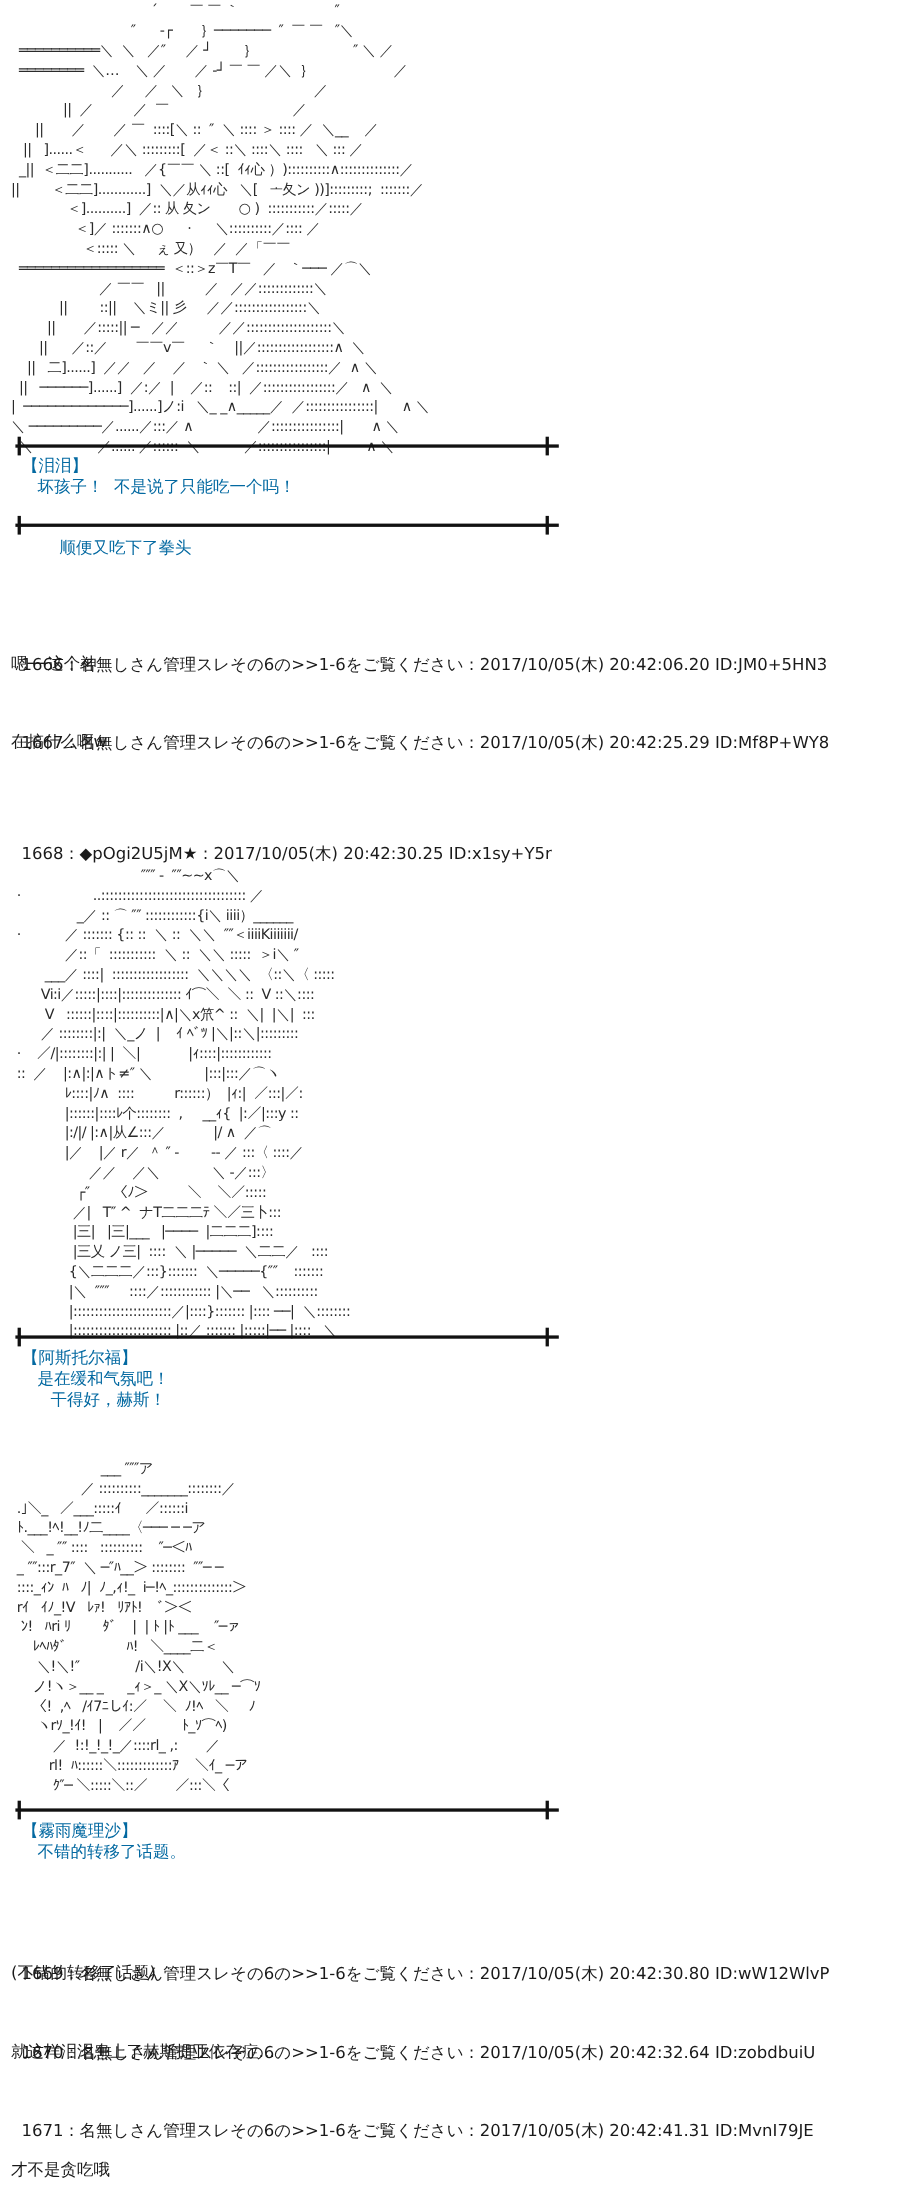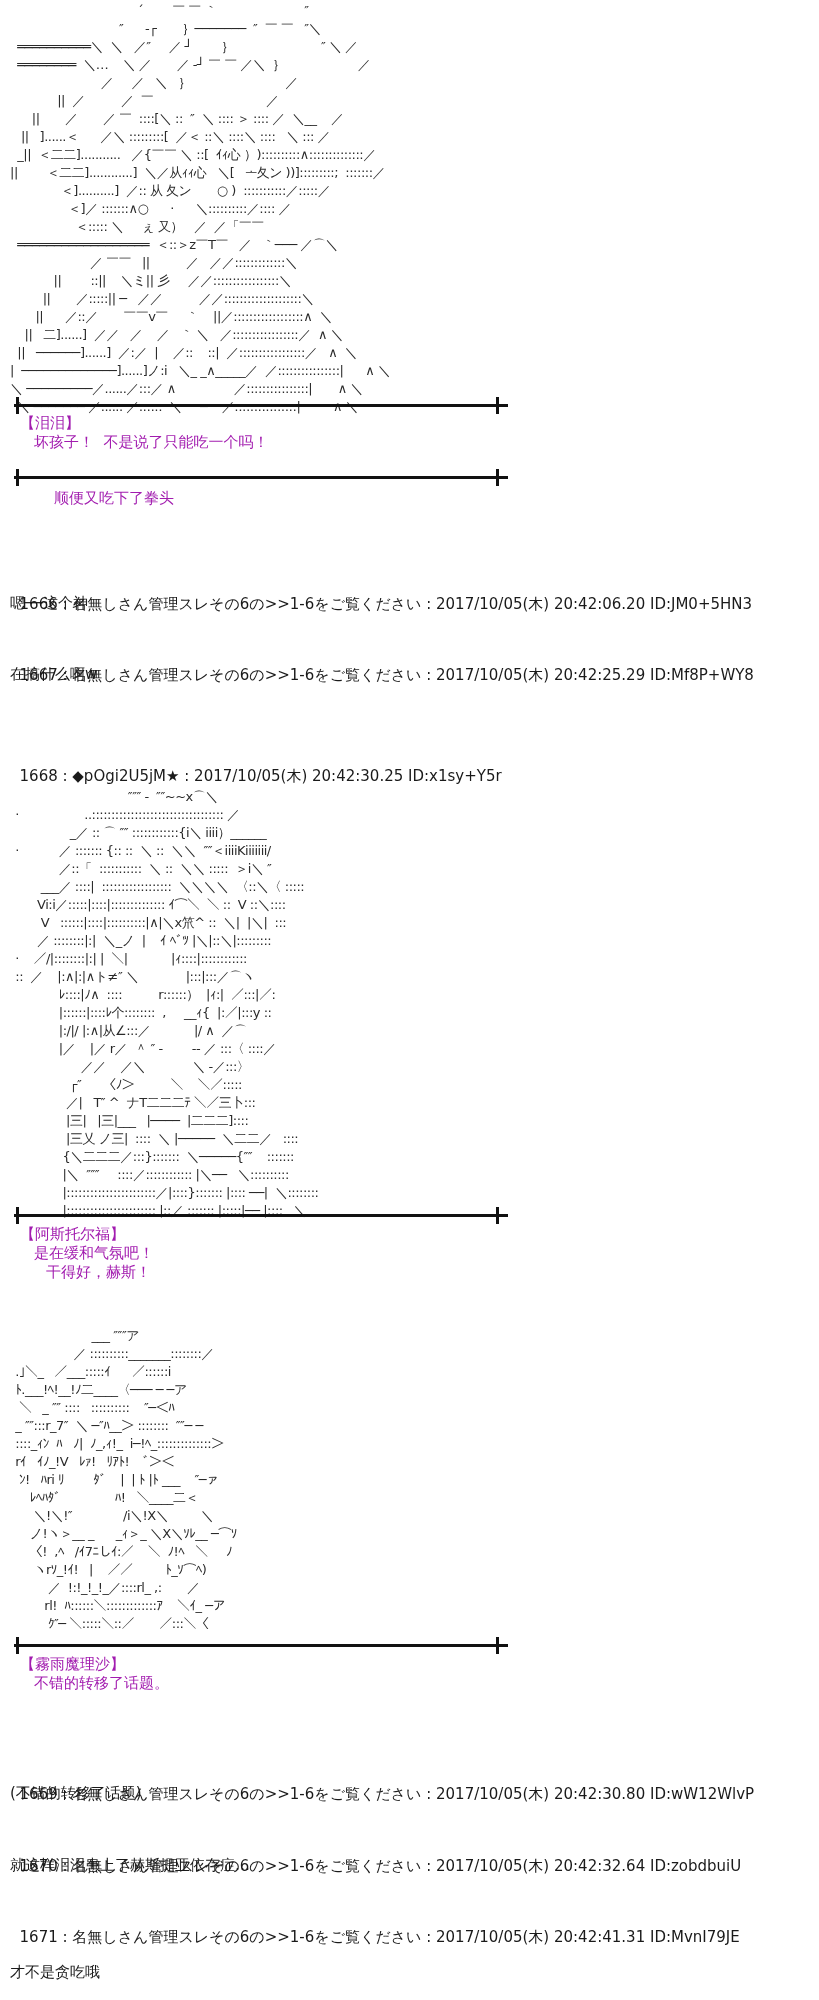--- a/index.html
+++ b/index.html
@@ -4,21 +4,21 @@
 <style>
   html, body { margin: 0; padding: 0; background: #ffffff; }
   body { width: 819px; height: 2000px; position: relative; overflow: hidden;
          font-family: "DejaVu Sans", "Liberation Sans", sans-serif; color: #1a1a1a; }
   .aa { position: absolute; margin: 0; white-space: pre; font-family: "DejaVu Sans", sans-serif;
         font-size: 13px; line-height: 18px; color: #2a2a2a; letter-spacing: -0.5px; }
   .divider { position: absolute; left: 14px; width: 494px; height: 3px; background: #111; }
   .divider .tick { position: absolute; top: -7px; width: 3px; height: 17px; background: #111; }
   .divider .tick.l { left: 2px; }
   .divider .tick.r { left: 482px; }
-  .txt { position: absolute; font-size: 15px; line-height: 19px; white-space: pre; color: #a21caf; }
+  .txt { position: absolute; font-size: 15px; line-height: 19px; white-space: pre; color: #0369a1; }
   .post-header { position: absolute; left: 10px; font-size: 15px; line-height: 19px; white-space: pre; color: #1a1a1a; }
   .post-body { position: absolute; left: 10px; font-size: 15px; line-height: 19px; white-space: pre; color: #1a1a1a; }
 </style>
 </head>
 <body>
 
 <pre class="aa" style="left:10px; top:2px;" id="aa1">                                   ´        ￣ ￣ ｀                        ″
                               ″      -┌       ｝───────  ″  ￣ ￣   ″＼
   ══════════＼  ＼   ／″     ／ ┘        ｝                        ″ ＼ ／
   ════════  ＼…    ＼ ／       ／ -┘ ￣ ￣ ／＼  ｝                    ／

